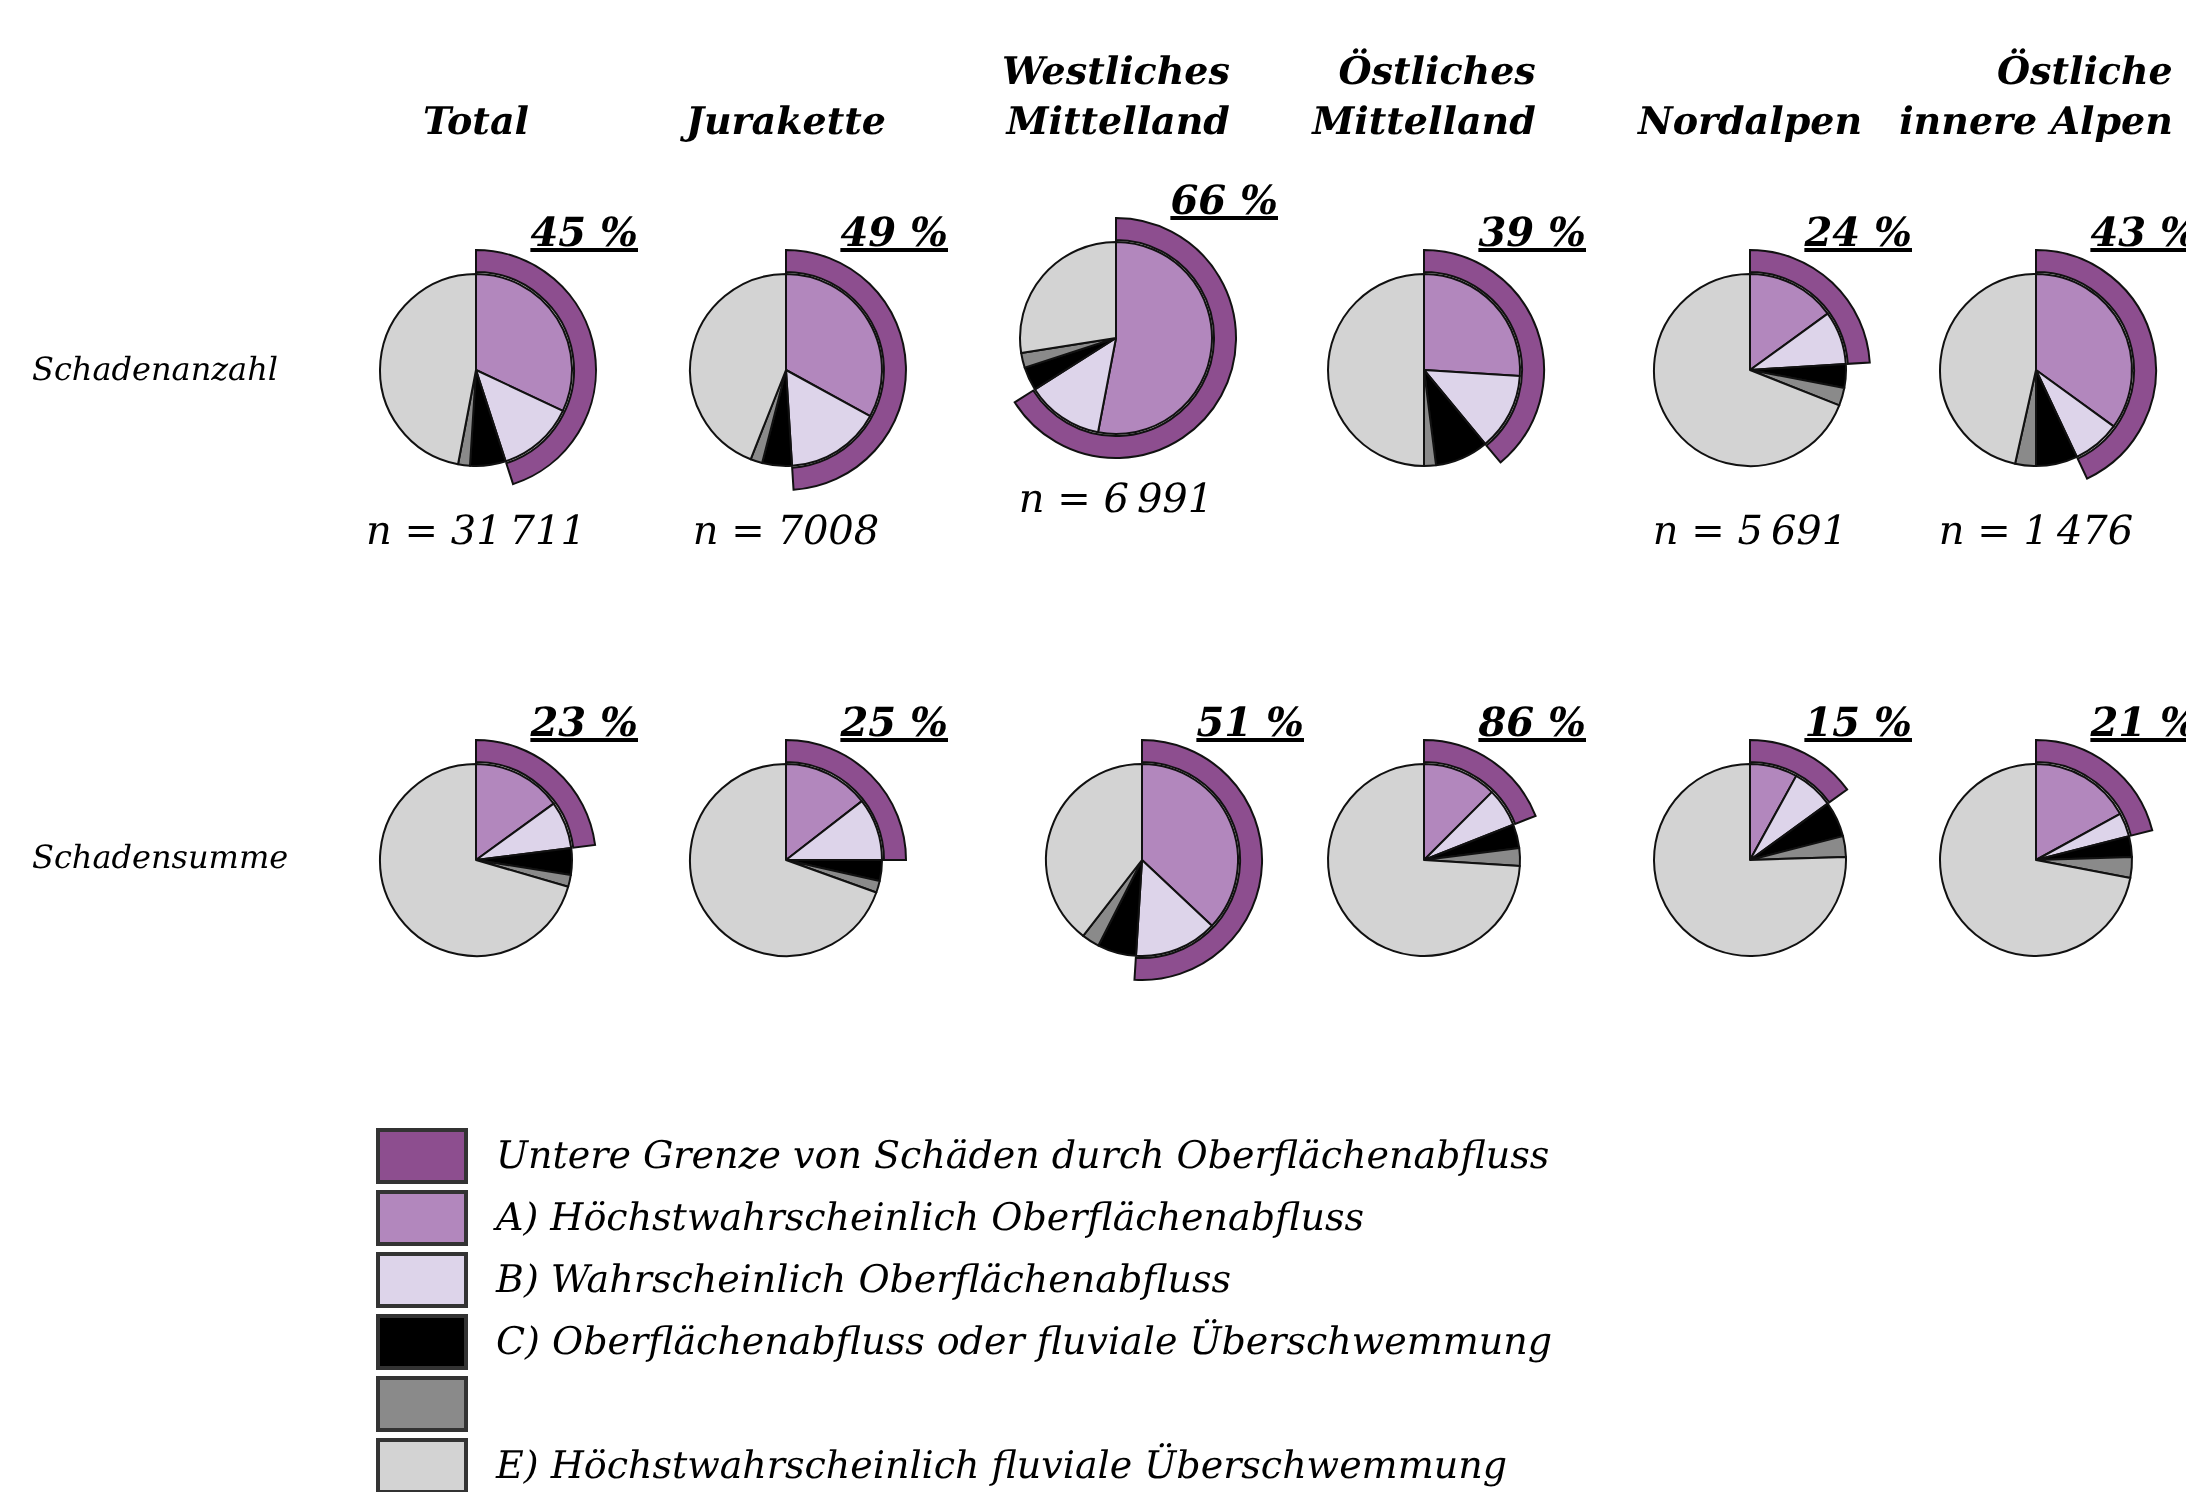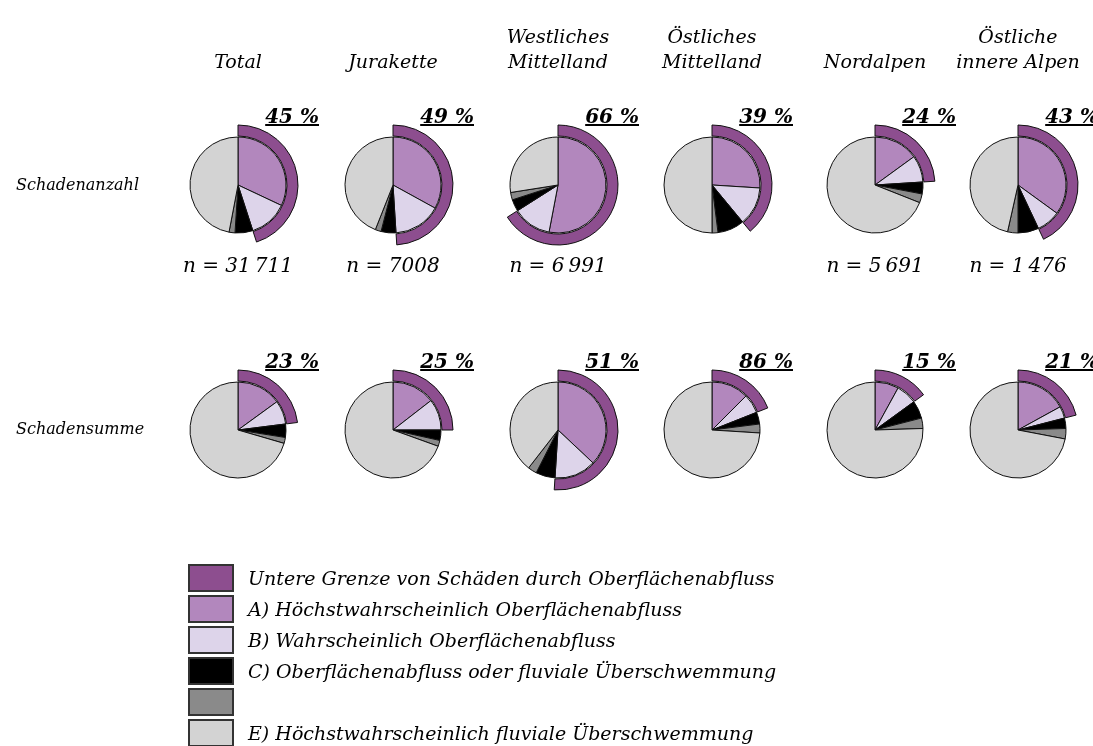--- a/index.html
+++ b/index.html
@@ -4,21 +4,21 @@
 <style>
   html,body { margin:0; padding:0; background:#fff; }
   .canvas {
     position:relative; width:1093px; height:746px; background:#ffffff;
     font-family:"DejaVu Serif", serif; font-style:italic; color:#000;
     overflow:hidden;
   }
   .header {
     position:absolute; top:10px; height:64px; width:170px;
     display:flex; align-items:flex-end; justify-content:center;
-    text-align:center; font-weight:normal; font-size:19px; line-height:1.32;
+    text-align:right; font-weight:bold; font-size:19px; line-height:1.32;
     white-space:pre-line;
   }
   .row-label { position:absolute; left:16px; font-size:16px; }
   .cell { position:absolute; width:170px; height:195px; }
   .pct { position:absolute; top:2px; right:4px; font-weight:bold; font-size:20px;text-decoration:underline; }
   svg.pie { position:absolute; top:17px; left:19px; }
   .nlab { position:absolute; top:151px; left:0; width:100%; text-align:center; font-weight:normal; font-size:20px; }
   .legend-row { position:absolute; left:188px; height:28px; display:flex; align-items:center; }
   .swatch { width:46px; height:28px; border:2px solid #333; box-sizing:border-box; flex:0 0 auto; }
   .legend-label { margin-left:14px; font-size:19px; white-space:nowrap; }
@@ -58,21 +58,21 @@
     <svg class="pie" width="132" height="132" viewBox="0 0 132 132">
         <path d="M 66,66 L 66.00,18.00 A 48,48 0 0 1 108.06,89.12 Z" fill="#B287BD" stroke="#111" stroke-width="1" stroke-linejoin="round"></path>
         <path d="M 66,66 L 108.06,89.12 A 48,48 0 0 1 69.01,113.91 Z" fill="#DDD4EA" stroke="#111" stroke-width="1" stroke-linejoin="round"></path>
         <path d="M 66,66 L 69.01,113.91 A 48,48 0 0 1 54.06,112.49 Z" fill="#000000" stroke="#111" stroke-width="1" stroke-linejoin="round"></path>
         <path d="M 66,66 L 54.06,112.49 A 48,48 0 0 1 48.33,110.63 Z" fill="#8A8A8A" stroke="#111" stroke-width="1" stroke-linejoin="round"></path>
         <path d="M 66,66 L 48.33,110.63 A 48,48 0 0 1 66.00,18.00 Z" fill="#D3D3D3" stroke="#111" stroke-width="1" stroke-linejoin="round"></path>
         <path d="M 66.00,6.00 A 60,60 0 0 1 69.77,125.88 L 69.08,114.90 A 49,49 0 0 0 66.00,17.00 Z" fill="#8D4E8F" stroke="#111" stroke-width="1"></path>
       </svg>
     <div class="nlab">n = 7008</div>
   </div>
-  <div class="cell" style="left:473px;top:102px">
+  <div class="cell" style="left:473px;top:86px">
     <div class="pct">66 %</div>
     <svg class="pie" width="132" height="132" viewBox="0 0 132 132">
         <path d="M 66,66 L 66.00,18.00 A 48,48 0 1 1 57.01,113.15 Z" fill="#B287BD" stroke="#111" stroke-width="1" stroke-linejoin="round"></path>
         <path d="M 66,66 L 57.01,113.15 A 48,48 0 0 1 25.47,91.72 Z" fill="#DDD4EA" stroke="#111" stroke-width="1" stroke-linejoin="round"></path>
         <path d="M 66,66 L 25.47,91.72 A 48,48 0 0 1 20.35,80.83 Z" fill="#000000" stroke="#111" stroke-width="1" stroke-linejoin="round"></path>
         <path d="M 66,66 L 20.35,80.83 A 48,48 0 0 1 18.59,73.51 Z" fill="#8A8A8A" stroke="#111" stroke-width="1" stroke-linejoin="round"></path>
         <path d="M 66,66 L 18.59,73.51 A 48,48 0 0 1 66.00,18.00 Z" fill="#D3D3D3" stroke="#111" stroke-width="1" stroke-linejoin="round"></path>
         <path d="M 66.00,6.00 A 60,60 0 1 1 15.34,98.15 L 24.63,92.26 A 49,49 0 1 0 66.00,17.00 Z" fill="#8D4E8F" stroke="#111" stroke-width="1"></path>
       </svg>
     <div class="nlab">n = 6 991</div>
@@ -128,21 +128,21 @@
     <div class="pct">25 %</div>
     <svg class="pie" width="132" height="132" viewBox="0 0 132 132">
         <path d="M 66,66 L 66.00,18.00 A 48,48 0 0 1 103.93,36.58 Z" fill="#B287BD" stroke="#111" stroke-width="1" stroke-linejoin="round"></path>
         <path d="M 66,66 L 103.93,36.58 A 48,48 0 0 1 114.00,66.00 Z" fill="#DDD4EA" stroke="#111" stroke-width="1" stroke-linejoin="round"></path>
         <path d="M 66,66 L 114.00,66.00 A 48,48 0 0 1 112.84,76.47 Z" fill="#000000" stroke="#111" stroke-width="1" stroke-linejoin="round"></path>
         <path d="M 66,66 L 112.84,76.47 A 48,48 0 0 1 111.16,82.26 Z" fill="#8A8A8A" stroke="#111" stroke-width="1" stroke-linejoin="round"></path>
         <path d="M 66,66 L 111.16,82.26 A 48,48 0 1 1 66.00,18.00 Z" fill="#D3D3D3" stroke="#111" stroke-width="1" stroke-linejoin="round"></path>
         <path d="M 66.00,6.00 A 60,60 0 0 1 126.00,66.00 L 115.00,66.00 A 49,49 0 0 0 66.00,17.00 Z" fill="#8D4E8F" stroke="#111" stroke-width="1"></path>
       </svg>
   </div>
-  <div class="cell" style="left:473px;top:347px">
+  <div class="cell" style="left:486px;top:347px">
     <div class="pct">51 %</div>
     <svg class="pie" width="132" height="132" viewBox="0 0 132 132">
         <path d="M 66,66 L 66.00,18.00 A 48,48 0 0 1 100.99,98.86 Z" fill="#B287BD" stroke="#111" stroke-width="1" stroke-linejoin="round"></path>
         <path d="M 66,66 L 100.99,98.86 A 48,48 0 0 1 62.99,113.91 Z" fill="#DDD4EA" stroke="#111" stroke-width="1" stroke-linejoin="round"></path>
         <path d="M 66,66 L 62.99,113.91 A 48,48 0 0 1 44.21,108.77 Z" fill="#000000" stroke="#111" stroke-width="1" stroke-linejoin="round"></path>
         <path d="M 66,66 L 44.21,108.77 A 48,48 0 0 1 36.58,103.93 Z" fill="#8A8A8A" stroke="#111" stroke-width="1" stroke-linejoin="round"></path>
         <path d="M 66,66 L 36.58,103.93 A 48,48 0 0 1 66.00,18.00 Z" fill="#D3D3D3" stroke="#111" stroke-width="1" stroke-linejoin="round"></path>
         <path d="M 66.00,6.00 A 60,60 0 1 1 62.23,125.88 L 62.92,114.90 A 49,49 0 1 0 66.00,17.00 Z" fill="#8D4E8F" stroke="#111" stroke-width="1"></path>
       </svg>
   </div>

